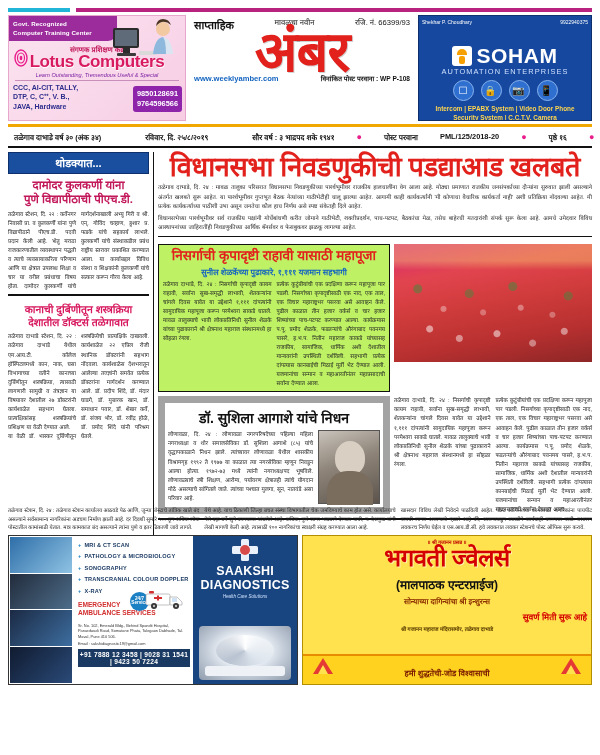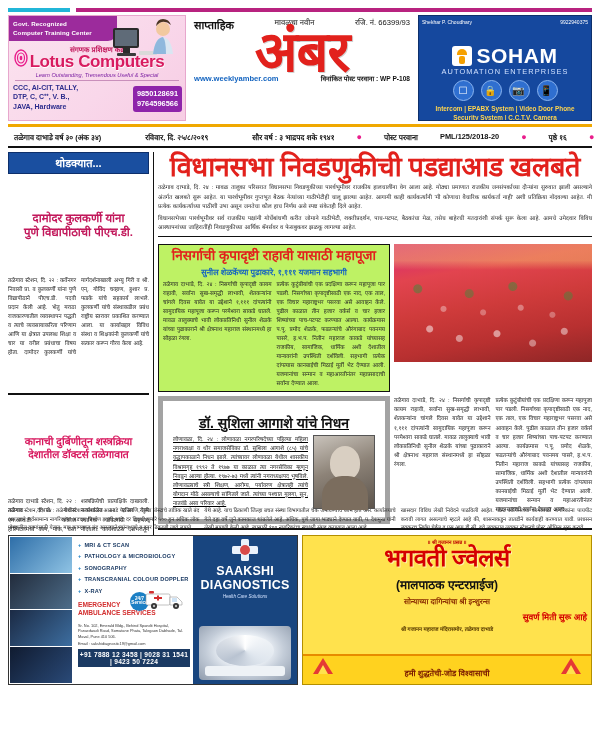--- a/index.html
+++ b/index.html
@@ -116,21 +116,21 @@
     column-gap: 5px; hyphens: auto; word-spacing: .4px;
   }
   .body-text.c2 { column-count: 2; }
 
   
   .main-hl {
     text-align: center; color: #e2211c; font-size: 27px; font-weight: bold;
     line-height: 1.05; letter-spacing: -.3px; padding: 1px 0 2px;
   }
 
-  .box { border: 5px solid #a3a3a3; padding: 10px; text-decoration: underline; }
+  .box { border: 7px solid #a3a3a3; padding: 3px; }
   .box-pink { border: 1px solid #111; padding: 3px 4px; background: #bef264; }
 
   .sec2 { display: flex; gap: 4px; margin-top: 4px; }
   .sec2-l { flex: 1 1 auto; }
   .photo {
     background: linear-gradient(170deg,#d6267a 0%, #e2444f 25%, #cf3b3b 50%, #b83030 75%, #8e2626 100%);
     position: relative; overflow: hidden;
   }
   .photo::after {
     content:""; position:absolute; inset:0;
@@ -314,21 +314,21 @@
     <span class="seg" style="padding-left:0">PML/125/2018-20</span>
     <span class="dot">●</span>
     <span class="seg">पृष्ठे १६</span>
     <span class="dot">●</span>
     <span class="seg">मूल्य २ रु.</span>
   </div>
   <div class="botrule"></div>
 
   <div class="content">
 
-    <div class="col-left" style="border-right:1px solid #111; padding-right:4px;gap:33px;">
+    <div class="col-left" style="border-right:1px solid #111; padding-right:4px;">
       <div class="thodkyat-hd">थोडक्यात...</div>
       <div class="lead-hd" style="white-space:pre-line">दामोदर कुलकर्णी यांना
 पुणे विद्यापीठाची पीएच.डी.</div>
       <div class="body-text c2">तळेगाव स्टेशन, दि. २२ : कर्वेनगर निवासी प्रा. व कुलकर्णी यांना पुणे विद्यापीठाने पीएच.डी. पदवी प्रदान केली आहे. 'शेतु मराठा राजकारणातील व्यवस्थापन पद्धती व त्याचे व्यवसायाकरिता परिणाम आणि या क्षेत्रात उपलब्ध शिक्षा व चार या वरील प्रबंधाचा विषय होता. दामोदर कुलकर्णी यांचे मार्गदर्शनाखाली अभ्यु गिरी व श्री. एन्. गोविंद चव्हाण, हुशार प्र. फडके यांचे सहकार्य लाभले. कुलकर्णी यांचे संस्थाकडील प्रबंध राष्ट्रीय स्तरावर प्रकाशित करण्यात आला. या कार्याबद्दल विविध संस्था व शिक्षकांनी कुलकर्णी यांचे सत्कार करून गौरव केला आहे.</div>
       <div class="hr-thin2"></div>
       <div class="lead-hd pink2" style="white-space:pre-line">कानाची दुर्बिणीतून शस्त्रक्रिया
 देशातील डॉक्टर्स तळेगावात</div>
       <div class="body-text c2" style="white-space:pre-line">तळेगाव दाभाडे स्टेशन, दि. २२ : तळेगाव दाभाडे येथील एम.आय.टी. कॉलेज हॉस्पिटलमध्ये कान, नाक, घसा विभागाच्या वतीने कानाच्या दुर्बिणीतून शस्त्रक्रिया, त्यासाठी लागणारी सामुग्री व तंत्रज्ञान या विषयावर देशातील २७ डॉक्टरांनी कार्यशाळेत सहभाग घेतला. प्रात्यक्षिकांसह शस्त्रक्रियांचे प्रशिक्षण या वेळी देण्यात आले.
 या वेळी डॉ. भास्कर दुर्बिणीतून शस्त्रक्रियेची प्रात्यक्षिके दाखवली. कार्यशाळेत २२ एप्रिल रोजी स्थानिक डॉक्टरांनी सहभाग नोंदवला. कार्यशाळेस देशभरातून आलेल्या तज्ज्ञांनी समवेत प्रत्येक डॉक्टरांना मार्गदर्शन करण्यात आले. डॉ. प्रदीप शिंदे, डॉ. मंदार घाडगे, डॉ. मुबारक खान, डॉ. समाधान पवार, डॉ. शेखर कर्वे, डॉ. संजय भोर, डॉ. रवींद्र होळे, डॉ. प्रमोद शिंदे यांनी परिश्रम घेतले.</div>
     </div>

